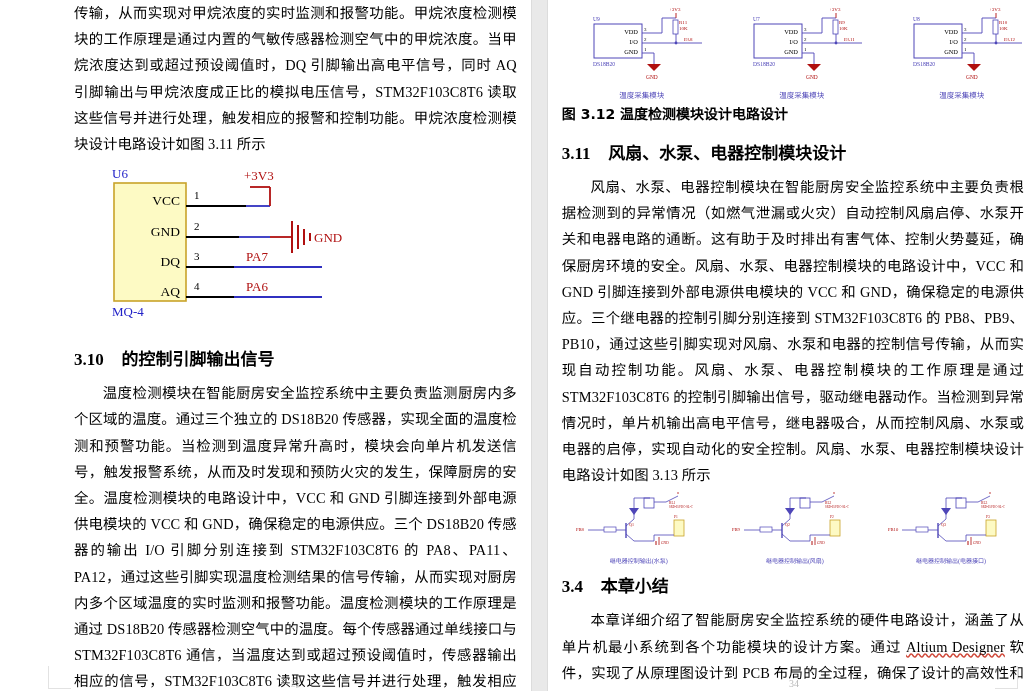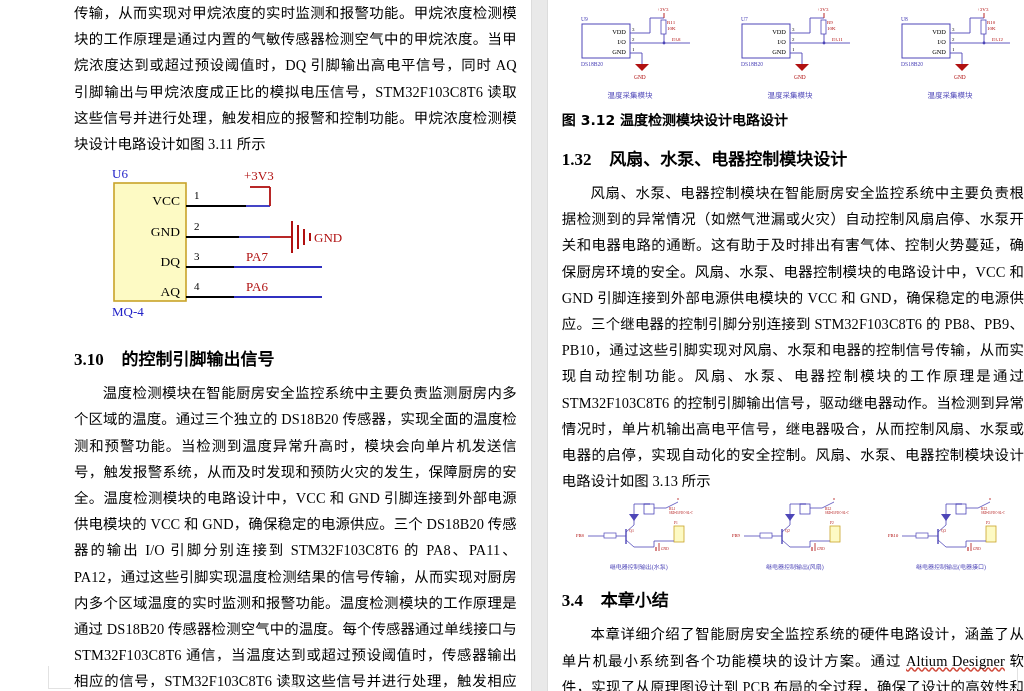--- a/index.html
+++ b/index.html
@@ -71,21 +71,21 @@
     position:absolute;bottom:2px;left:16px;right:0;text-align:center;
     font-size:10px;color:#dcdcdc;font-family:"Liberation Serif",serif;
   }
   .page-right .pagenum{color:#b9b9b9;font-size:10px;}
 
   
   .fig311{position:relative;height:165px;margin:8px 0 2px 0;}
   .fig311 svg{display:block;}
 
   
-  .fig312{display:flex;justify-content:flex-end;align-items:flex-start;margin:4px 0 0 0;padding:0 8px 0 14px;gap:28px;}
+  .fig312{display:flex;justify-content:space-between;align-items:flex-start;margin:4px 0 0 0;padding:0 8px 0 14px;gap:28px;}
   .ds-mod{width:132px;text-align:center;}
   .ds-cap{font-size:7.5px;color:#4e46b8;margin-top:1px;font-family:"Liberation Serif",serif;}
 
   
   .fig313{display:flex;justify-content:space-between;align-items:flex-start;margin:2px 0 0 0;padding:0 8px 0 12px;}
   .relay-mod{width:130px;text-align:center;}
   .relay-cap{font-size:6px;color:#4e46b8;margin-top:0px;font-family:"Liberation Serif",serif;}
 </style>
 </head>
 <body>
@@ -253,24 +253,24 @@
             <text x="108" y="37" font-size="5" fill="#b01010" font-family="Liberation Serif, serif">PA12</text>
             <line x1="66" y1="49" x2="78" y2="49" stroke="#4e46b8" stroke-width="0.9"></line>
             <line x1="78" y1="49" x2="78" y2="60" stroke="#4e46b8" stroke-width="0.9"></line>
             <polygon points="71,60 85,60 78,67" fill="#b01010"></polygon>
             <text x="70" y="75" font-size="5.4" fill="#b01010" font-family="Liberation Serif, serif">GND</text>
           </svg>
           <div class="ds-cap">温度采集模块</div>
         </div>
       </div>
 
-      <p class="caption" style="margin-top:8px;">图 3.12 温度检测模块设计电路设计</p>
+      <p class="caption" style="margin-top:2px;">图 3.12 温度检测模块设计电路设计</p>
 
       <h2 class="heading" style="margin-top:12px;">
-        <span class="num">1.32</span>
+        <span class="num">3.11</span>
         &nbsp;&nbsp;<span>风扇、水泵、电器控制模块设计</span>
       </h2>
 
       <p class="body indent" style="margin-top:5px;">风扇、水泵、电器控制模块在智能厨房安全监控系统中主要负责根据检测到的异常情况（如燃气泄漏或火灾）自动控制风扇启停、水泵开关和电器电路的通断。这有助于及时排出有害气体、控制火势蔓延，确保厨房环境的安全。风扇、水泵、电器控制模块的电路设计中，VCC 和 GND 引脚连接到外部电源供电模块的 VCC 和 GND，确保稳定的电源供应。三个继电器的控制引脚分别连接到 STM32F103C8T6 的 PB8、PB9、PB10，通过这些引脚实现对风扇、水泵和电器的控制信号传输，从而实现自动控制功能。风扇、水泵、电器控制模块的工作原理是通过 STM32F103C8T6 的控制引脚输出信号，驱动继电器动作。当检测到异常情况时，单片机输出高电平信号，继电器吸合，从而控制风扇、水泵或电器的启停，实现自动化的安全控制。风扇、水泵、电器控制模块设计电路设计如图 3.13 所示</p>
 
       <div class="fig313">
 
         <div class="relay-mod">
           <svg width="130" height="62" viewBox="0 0 130 62">
             <text x="2" y="41" font-size="4.6" fill="#b01010" font-family="Liberation Serif, serif">PB8</text>
@@ -366,21 +366,21 @@
             <line x1="80" y1="45" x2="80" y2="51" stroke="#4e46b8" stroke-width="0.8"></line>
             <line x1="85" y1="47" x2="85" y2="55" stroke="#b01010" stroke-width="0.8"></line>
             <line x1="82" y1="51" x2="82" y2="55" stroke="#b01010" stroke-width="1"></line>
             <text x="87" y="54" font-size="3.6" fill="#b01010" font-family="Liberation Serif, serif">GND</text>
           </svg>
           <div class="relay-cap">继电器控制输出(电器接口)</div>
         </div>
       </div>
 
 
-      <h2 class="heading" style="margin-top:14px;">
+      <h2 class="heading" style="margin-top:6px;">
         <span class="num">3.4</span>
         &nbsp;&nbsp;<span>本章小结</span>
       </h2>
 
       <p class="body indent" style="margin-top:5px;"><span>本章详细介绍了智能厨房安全监控系统的硬件电路设计，涵盖了从单片机最小系统到各个功能模块的设计方案。通过 </span><span class="spell">Altium Designer</span><span> 软件，实现了从原理图设计到 PCB 布局的全过程，确保了设计的高效性和准确性。各模块的设计考虑了功能需求、电源管理、信号传输和用户交互，确保系统在检测到异常情况时能够及时响应并采取措施，保障厨房的安全。这些设计为系统的实现和后续的软</span></p>
 
     </div>
     <div class="cmark br"></div>
     <div class="pagenum">34</div>
   </div>

